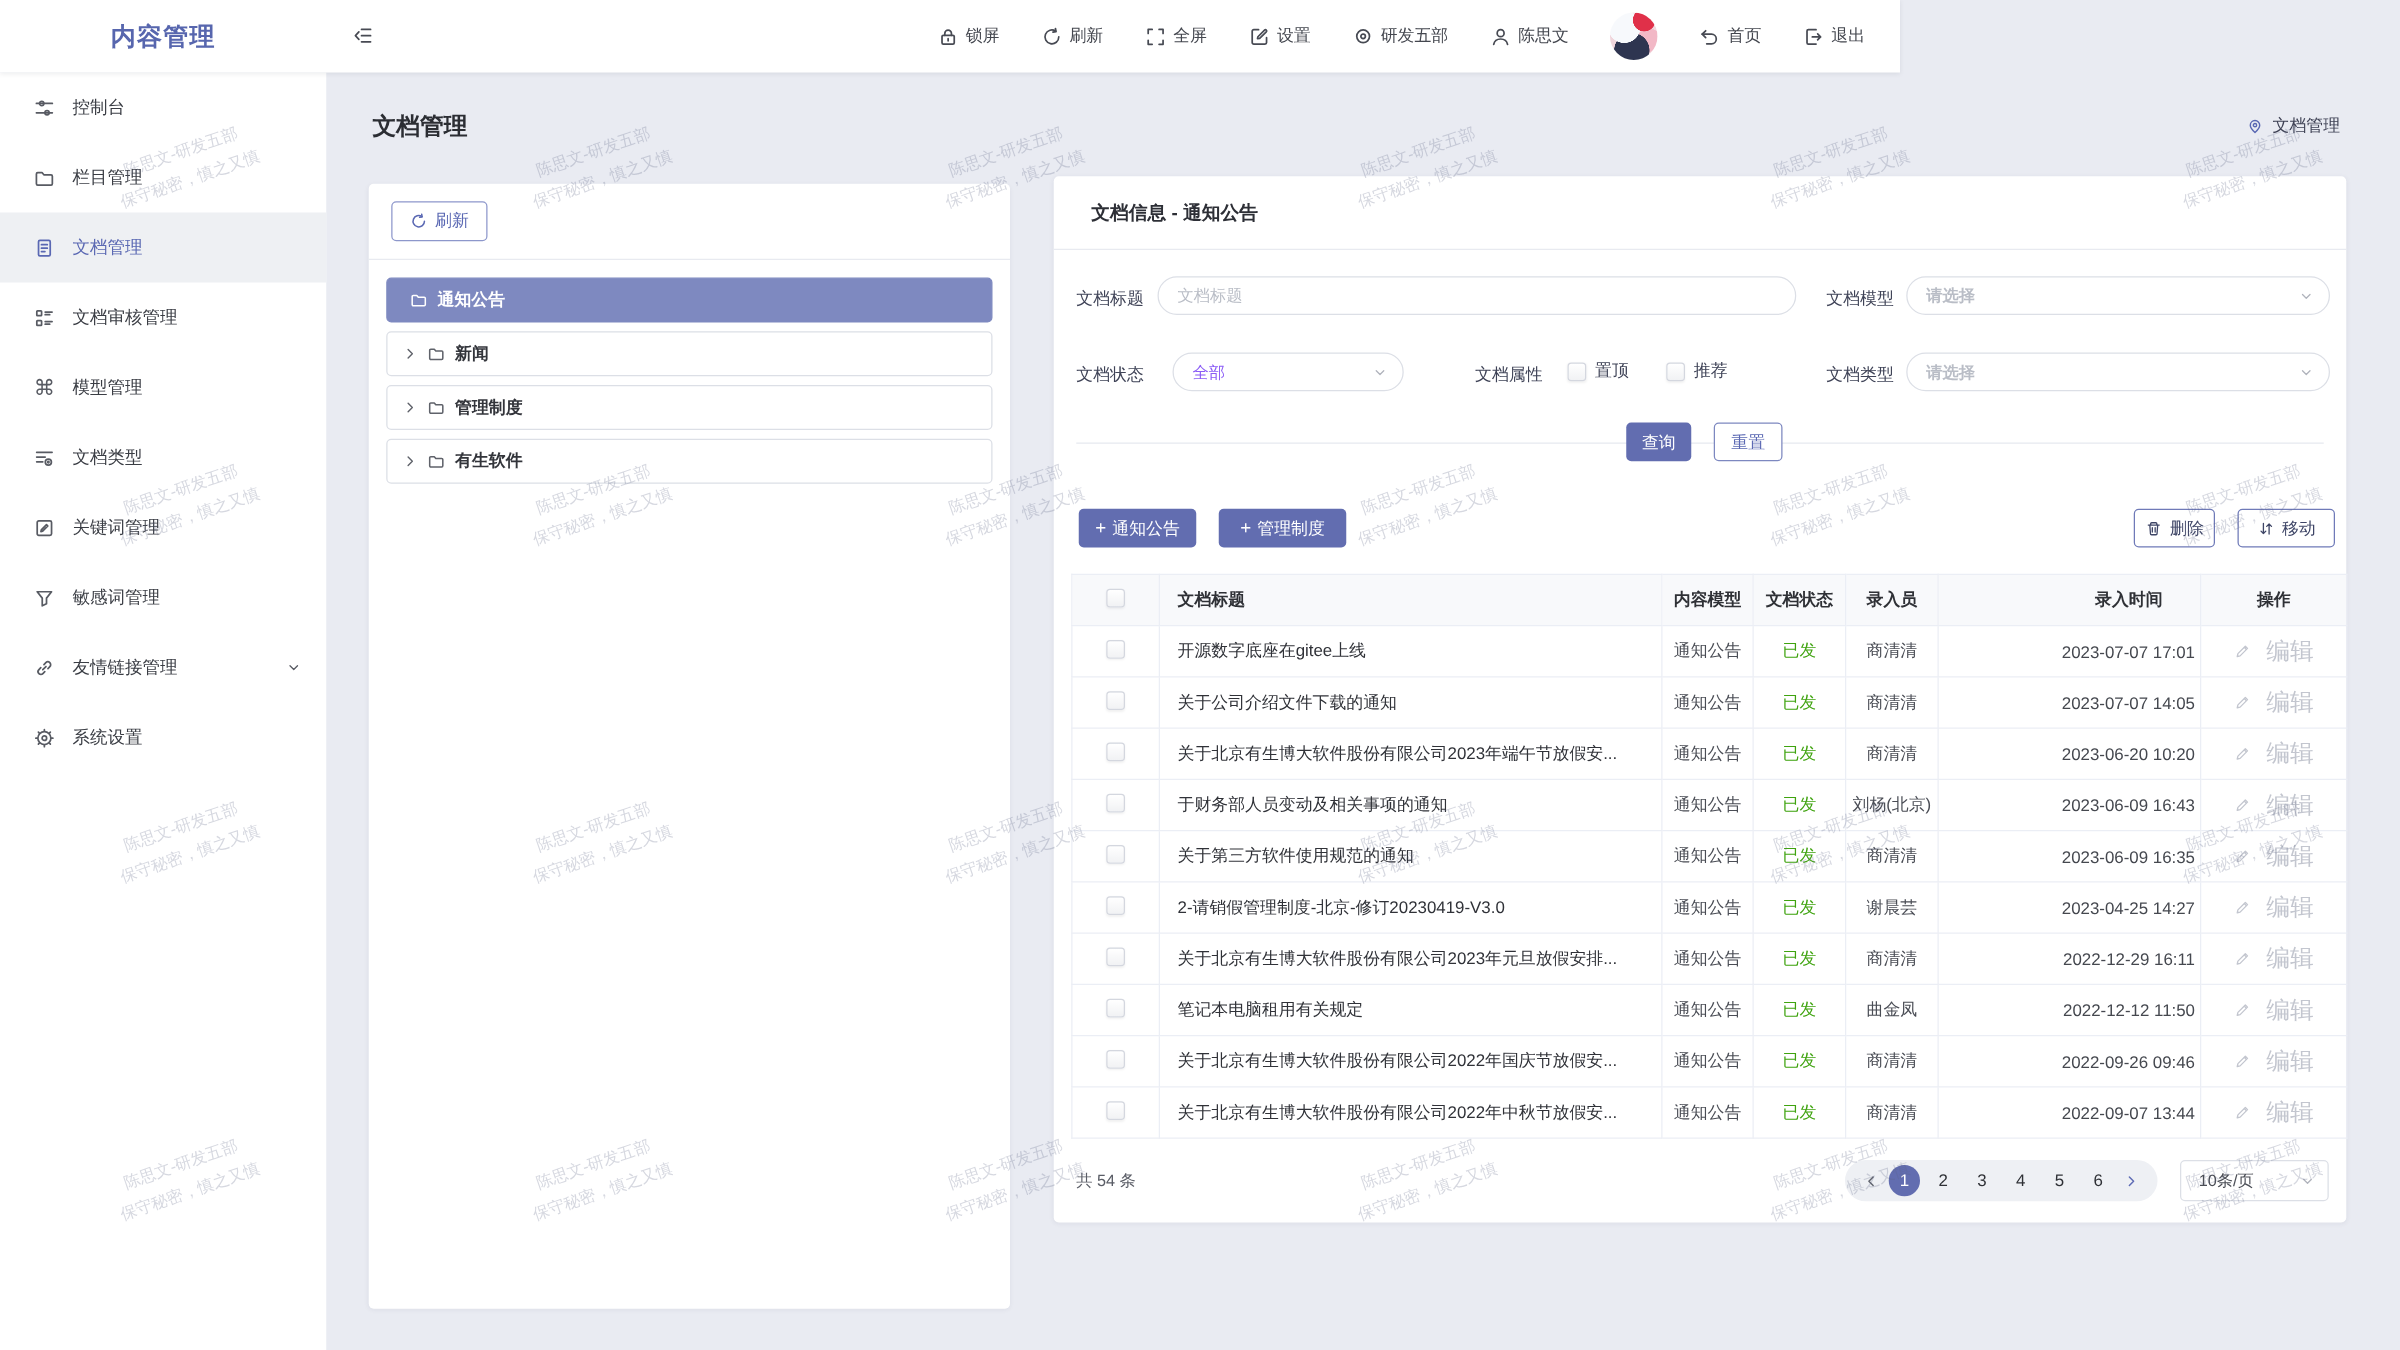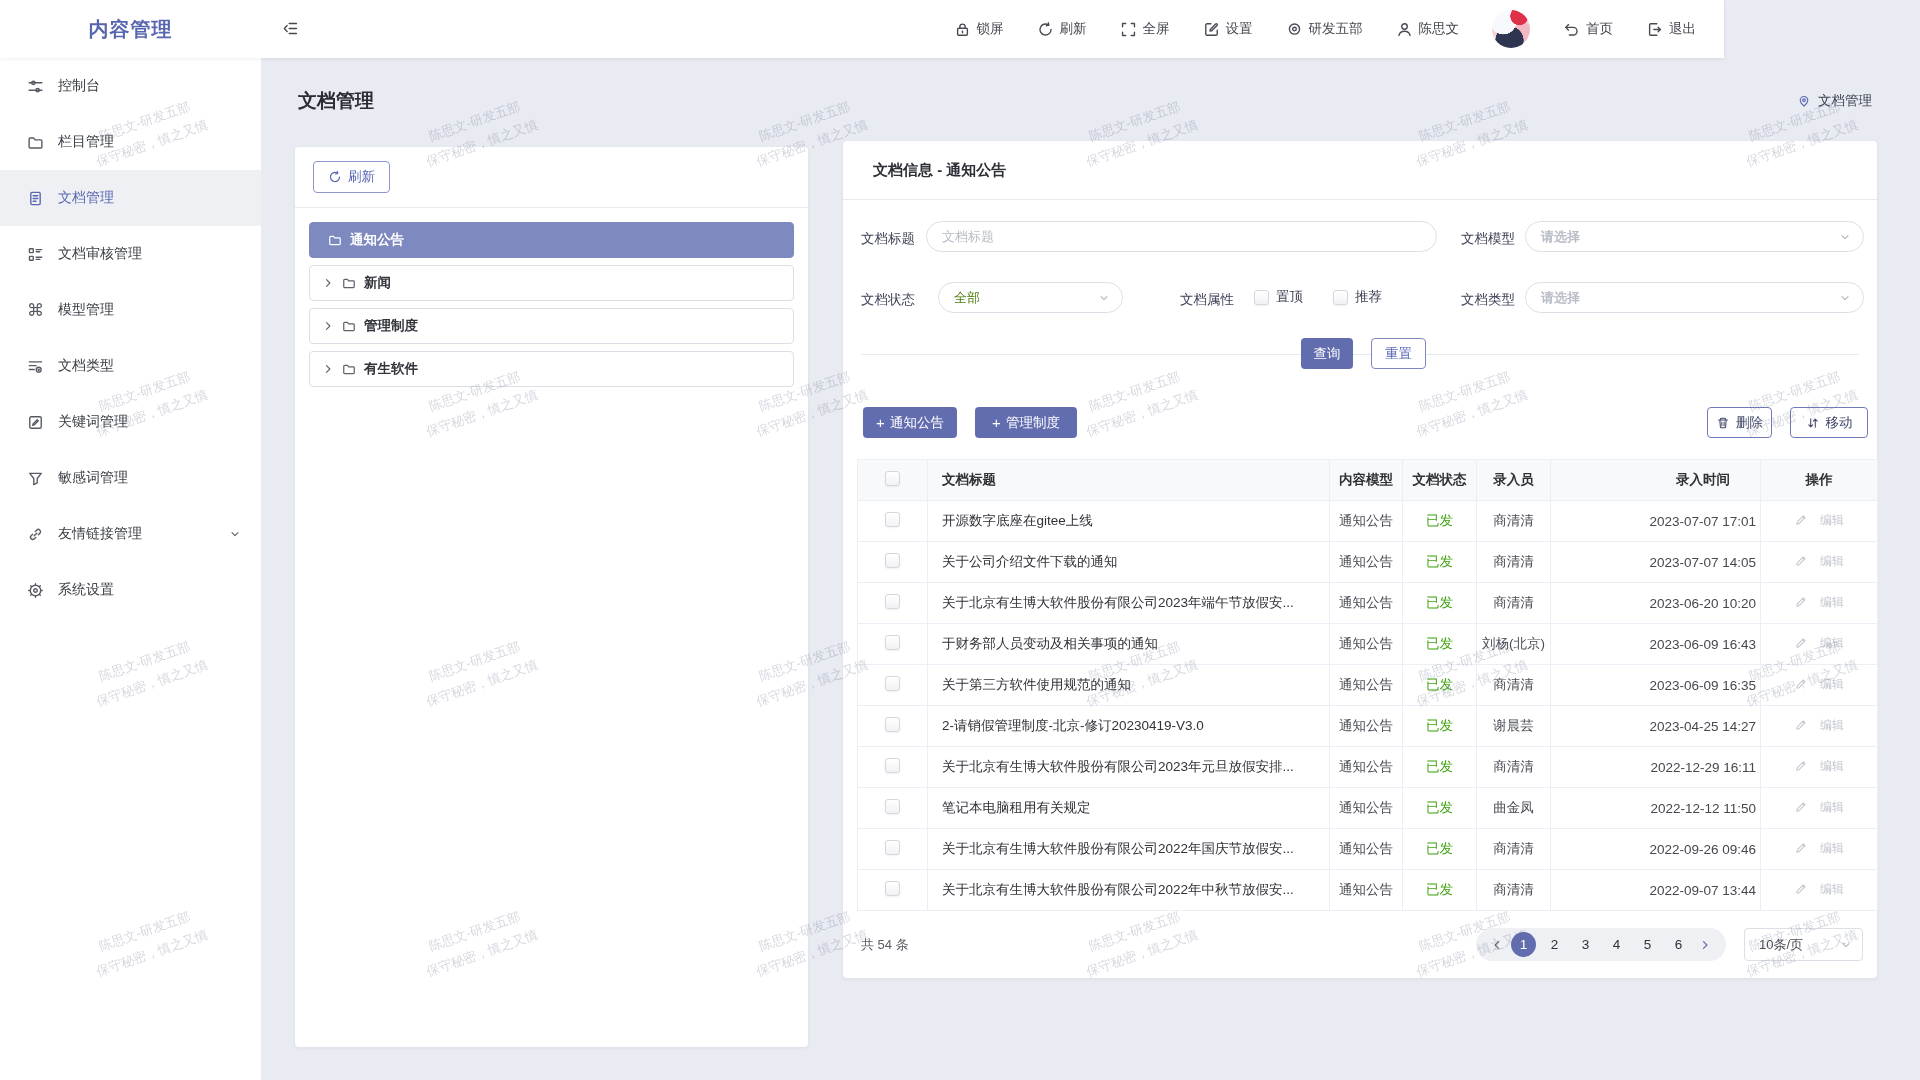--- a/index.html
+++ b/index.html
@@ -4,21 +4,21 @@
 <style>
   *{margin:0;padding:0;box-sizing:border-box;}
   html,body{width:1920px;height:1080px;overflow:hidden;background:#e9ebf2;
     font-family:"Liberation Sans","DejaVu Sans",sans-serif;color:#3a3d44;}
   svg{display:block;}
   .i17{width:17px;height:17px;}
   .i14{width:14px;height:14px;}
   .i12{width:12px;height:12px;}
 
   
-  .top-header{position:absolute;left:0;top:0;width:1724px;height:58px;background:#fff;
+  .top-header{position:absolute;left:0;top:0;width:1520px;height:58px;background:#fff;
     box-shadow:0 1px 4px rgba(0,21,41,.08);z-index:10;}
   .logo{position:absolute;left:0;top:0;width:261px;height:58px;display:flex;align-items:center;
     justify-content:center;font-size:20px;font-weight:600;color:#5766ae;letter-spacing:1px;}
   .fold{position:absolute;left:282px;top:20px;color:#474a53;cursor:pointer;}
   .h-actions{position:absolute;right:28px;top:0;height:58px;display:flex;align-items:center;gap:33px;}
   .hitem{display:flex;align-items:center;gap:6px;font-size:13.5px;color:#44474f;cursor:pointer;white-space:nowrap;}
   .hitem svg{color:#474a53;}
   .avatar{width:38px;height:38px;border-radius:50%;overflow:hidden;cursor:pointer;
     background:
       radial-gradient(circle at 72% 16%, #e03049 0 21%, transparent 22%),
@@ -65,21 +65,21 @@
   .rc-header{height:59px;display:flex;align-items:center;padding-left:30px;font-size:15px;
     font-weight:700;color:#2d2f36;border-bottom:1px solid #e8eaf0;}
   .flabel{position:absolute;font-size:13.5px;color:#3f4357;white-space:nowrap;}
   .pill-input{position:absolute;height:31px;border:1px solid #dcdfe6;border-radius:15.5px;
     background:#fff;font-size:13px;color:#3f4357;padding:0 15px;outline:none;
     font-family:"Liberation Sans","DejaVu Sans",sans-serif;}
   .pill-input::placeholder{color:#b9bdc6;}
   .pill-select{position:absolute;height:31px;border:1px solid #dcdfe6;border-radius:15.5px;
     background:#fff;font-size:13px;display:flex;align-items:center;padding:0 28px 0 15px;cursor:pointer;}
   .pill-select .ph{color:#b9bdc6;font-weight:bold;}
-  .pill-select .val{color:#4d7c0f;}
+  .pill-select .val{color:#8b5cf6;}
   .pill-select svg{position:absolute;right:12px;color:#b0b3bc;}
   .fcheck{position:absolute;display:flex;align-items:center;gap:7px;font-size:13.5px;color:#3f4357;cursor:pointer;}
   .cb{width:15px;height:15px;border:1px solid #d4d7df;border-radius:3px;display:inline-block;
     background:linear-gradient(#fff,#f1f2f4);box-shadow:0 1px 2px rgba(0,0,0,.06);cursor:pointer;}
   .fdivider{position:absolute;left:18px;right:18px;top:213px;border-top:1px solid #e6e9f0;}
   .btn-primary{position:absolute;height:31px;border:none;border-radius:4px;background:#626db0;
     color:#fff;font-size:13.5px;display:inline-flex;align-items:center;justify-content:center;
     gap:5px;cursor:pointer;padding:2px;}
   .btn-ghost{position:absolute;height:31px;border:1px solid #7d88c0;border-radius:4px;background:#fff;
     color:#5a68b3;font-size:13.5px;display:inline-flex;align-items:center;justify-content:center;cursor:pointer;}
@@ -95,21 +95,21 @@
     overflow:hidden;white-space:nowrap;}
   .doc-table th{font-weight:600;color:#2f3136;background:#f8f9fb;}
   .th-title,.c-title{text-align:left;padding-left:14px;color:#303238;}
   .th-mid,.c-mid{text-align:center;color:#4a4d55;}
   .th-time{text-align:right;padding-right:30px;}
   .c-time{text-align:right;padding-right:4px;color:#45484f;}
   .c-status{color:#3fa30f;}
   .c-cb,.th-cb{text-align:center;}
   .th-action,.c-action{text-align:center;}
   .c-action{border-left:1px solid #ebeef5;box-shadow:-6px 0 8px -6px rgba(0,0,0,.12);}
-  .edit-link{display:inline-flex;align-items:center;gap:12px;color:#c3c6cf;cursor:pointer;font-size:12px;}
+  .edit-link{display:inline-flex;align-items:center;gap:12px;color:#c3c6cf;cursor:pointer;font-size:19px;}
 
   
   .total{position:absolute;left:18px;top:795px;font-size:13px;color:#5a5d66;}
   .pager{position:absolute;left:633px;top:787px;height:33px;background:#eef0f4;border-radius:16.5px;
     display:flex;align-items:center;padding:0 10px;}
   .pg-chev{width:22px;display:flex;justify-content:center;cursor:pointer;}
   .pg-num{width:31px;height:25px;display:flex;align-items:center;justify-content:center;
     font-size:13.5px;color:#2f3136;cursor:pointer;}
   .pg-num.active{background:#626db0;color:#fff;border-radius:50%;width:25px;margin:0 3px;}
   .size-select{position:absolute;left:901px;top:787px;width:119px;height:33px;border:1px solid #dcdfe6;

